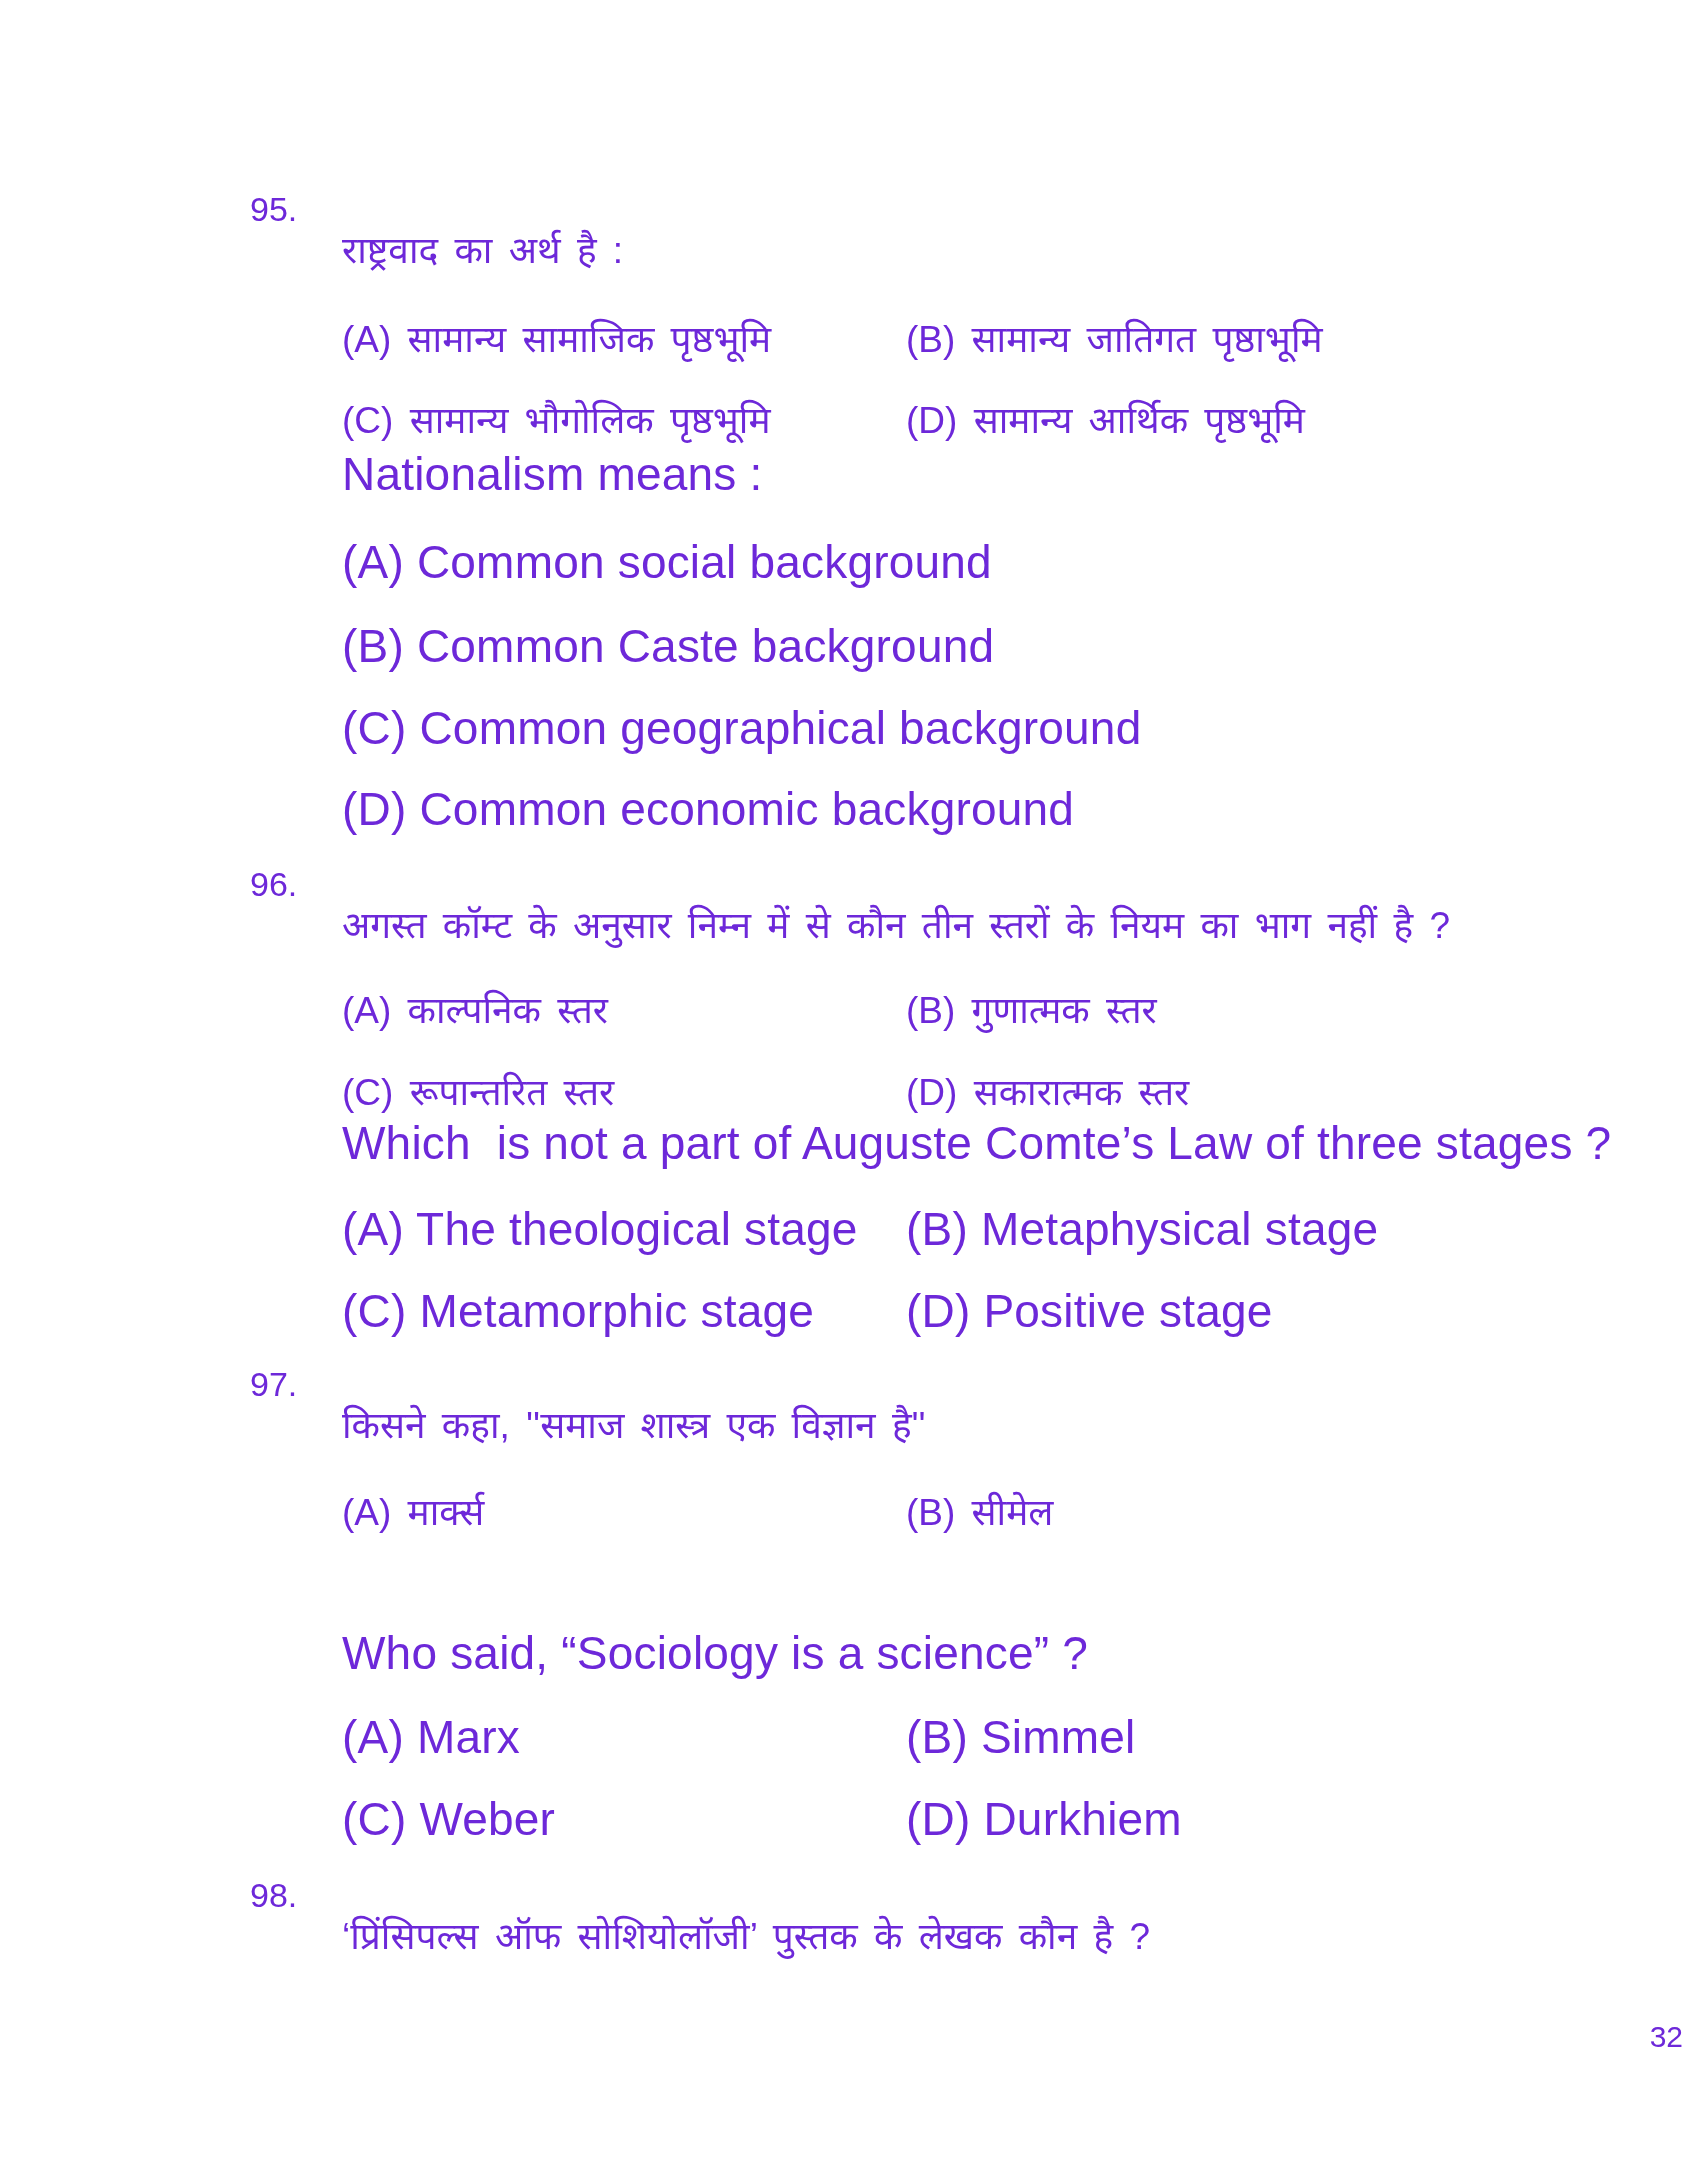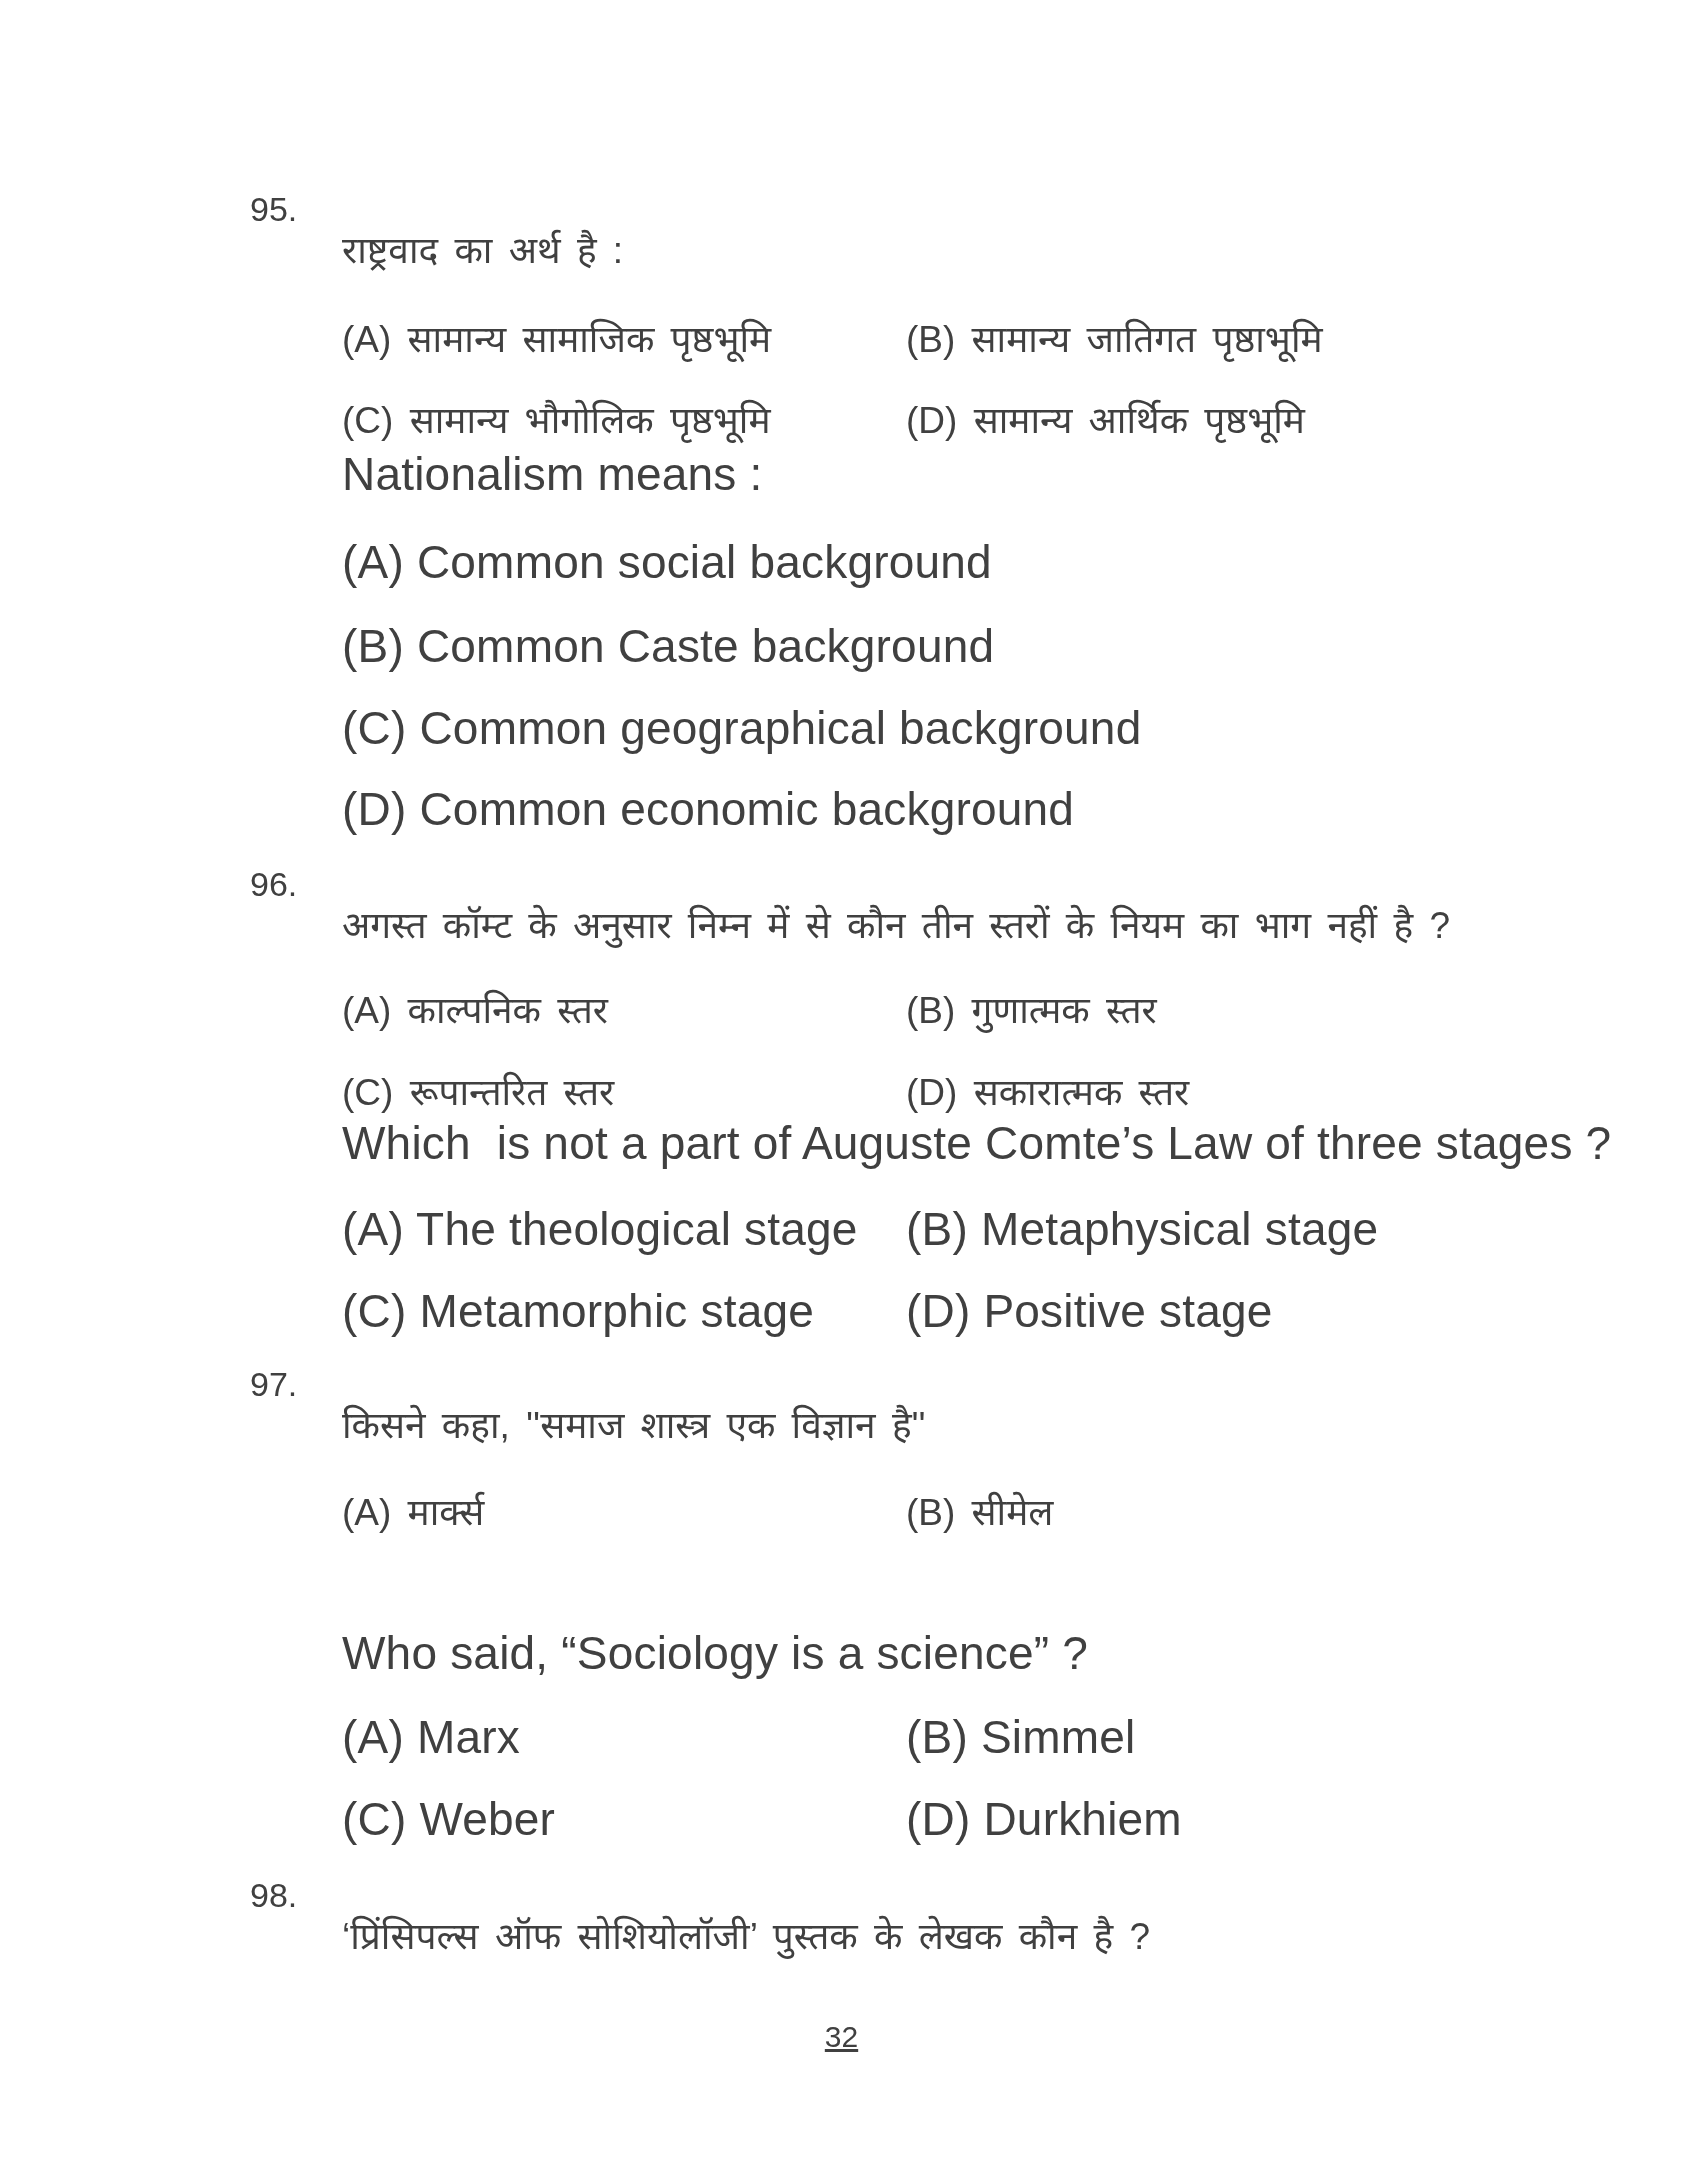--- a/index.html
+++ b/index.html
@@ -1,39 +1,38 @@
 <!DOCTYPE html>
 <html><head>
 <meta charset="utf-8">
 <style>
   html, body { margin: 0; padding: 0; background: #ffffff; }
   .page {
     position: relative;
     width: 1683px;
     height: 2178px;
     background: #ffffff;
-    color: #404040;
+    color: #6d28d9;
     font-family: "Liberation Sans", sans-serif;
   }
   .row { position: absolute; left: 0; width: 100%; height: 63px; }
   .qnum  { position: absolute; left: 250px; top: 2px; font-size: 34px; }
   .qtext { position: absolute; left: 342px; top: 0; }
   .opt1  { position: absolute; left: 342px; top: 0; }
   .opt2  { position: absolute; left: 906px; top: 0; }
   .en    { font-size: 46px; letter-spacing: 0.2px; }
   .deva  { font-size: 37px; word-spacing: 6px; margin-top: 35px; }
   span[data-bind] { white-space: pre-wrap; }
   .pagenum {
     position: absolute;
     top: 2020px;
     left: 0;
     width: 100%;
-    text-align: center;
+    text-align: right;
     font-size: 30px;
-    text-decoration: underline;
   }
 </style>
 </head>
 <body>
 
 <div class="page">
 
   <div class="row" style="top:188px">
     <span class="qnum" data-bind="q95.number">95.</span>
     <span class="qtext deva" data-bind="q95.hindi_question">राष्ट्रवाद का अर्थ है :</span>

